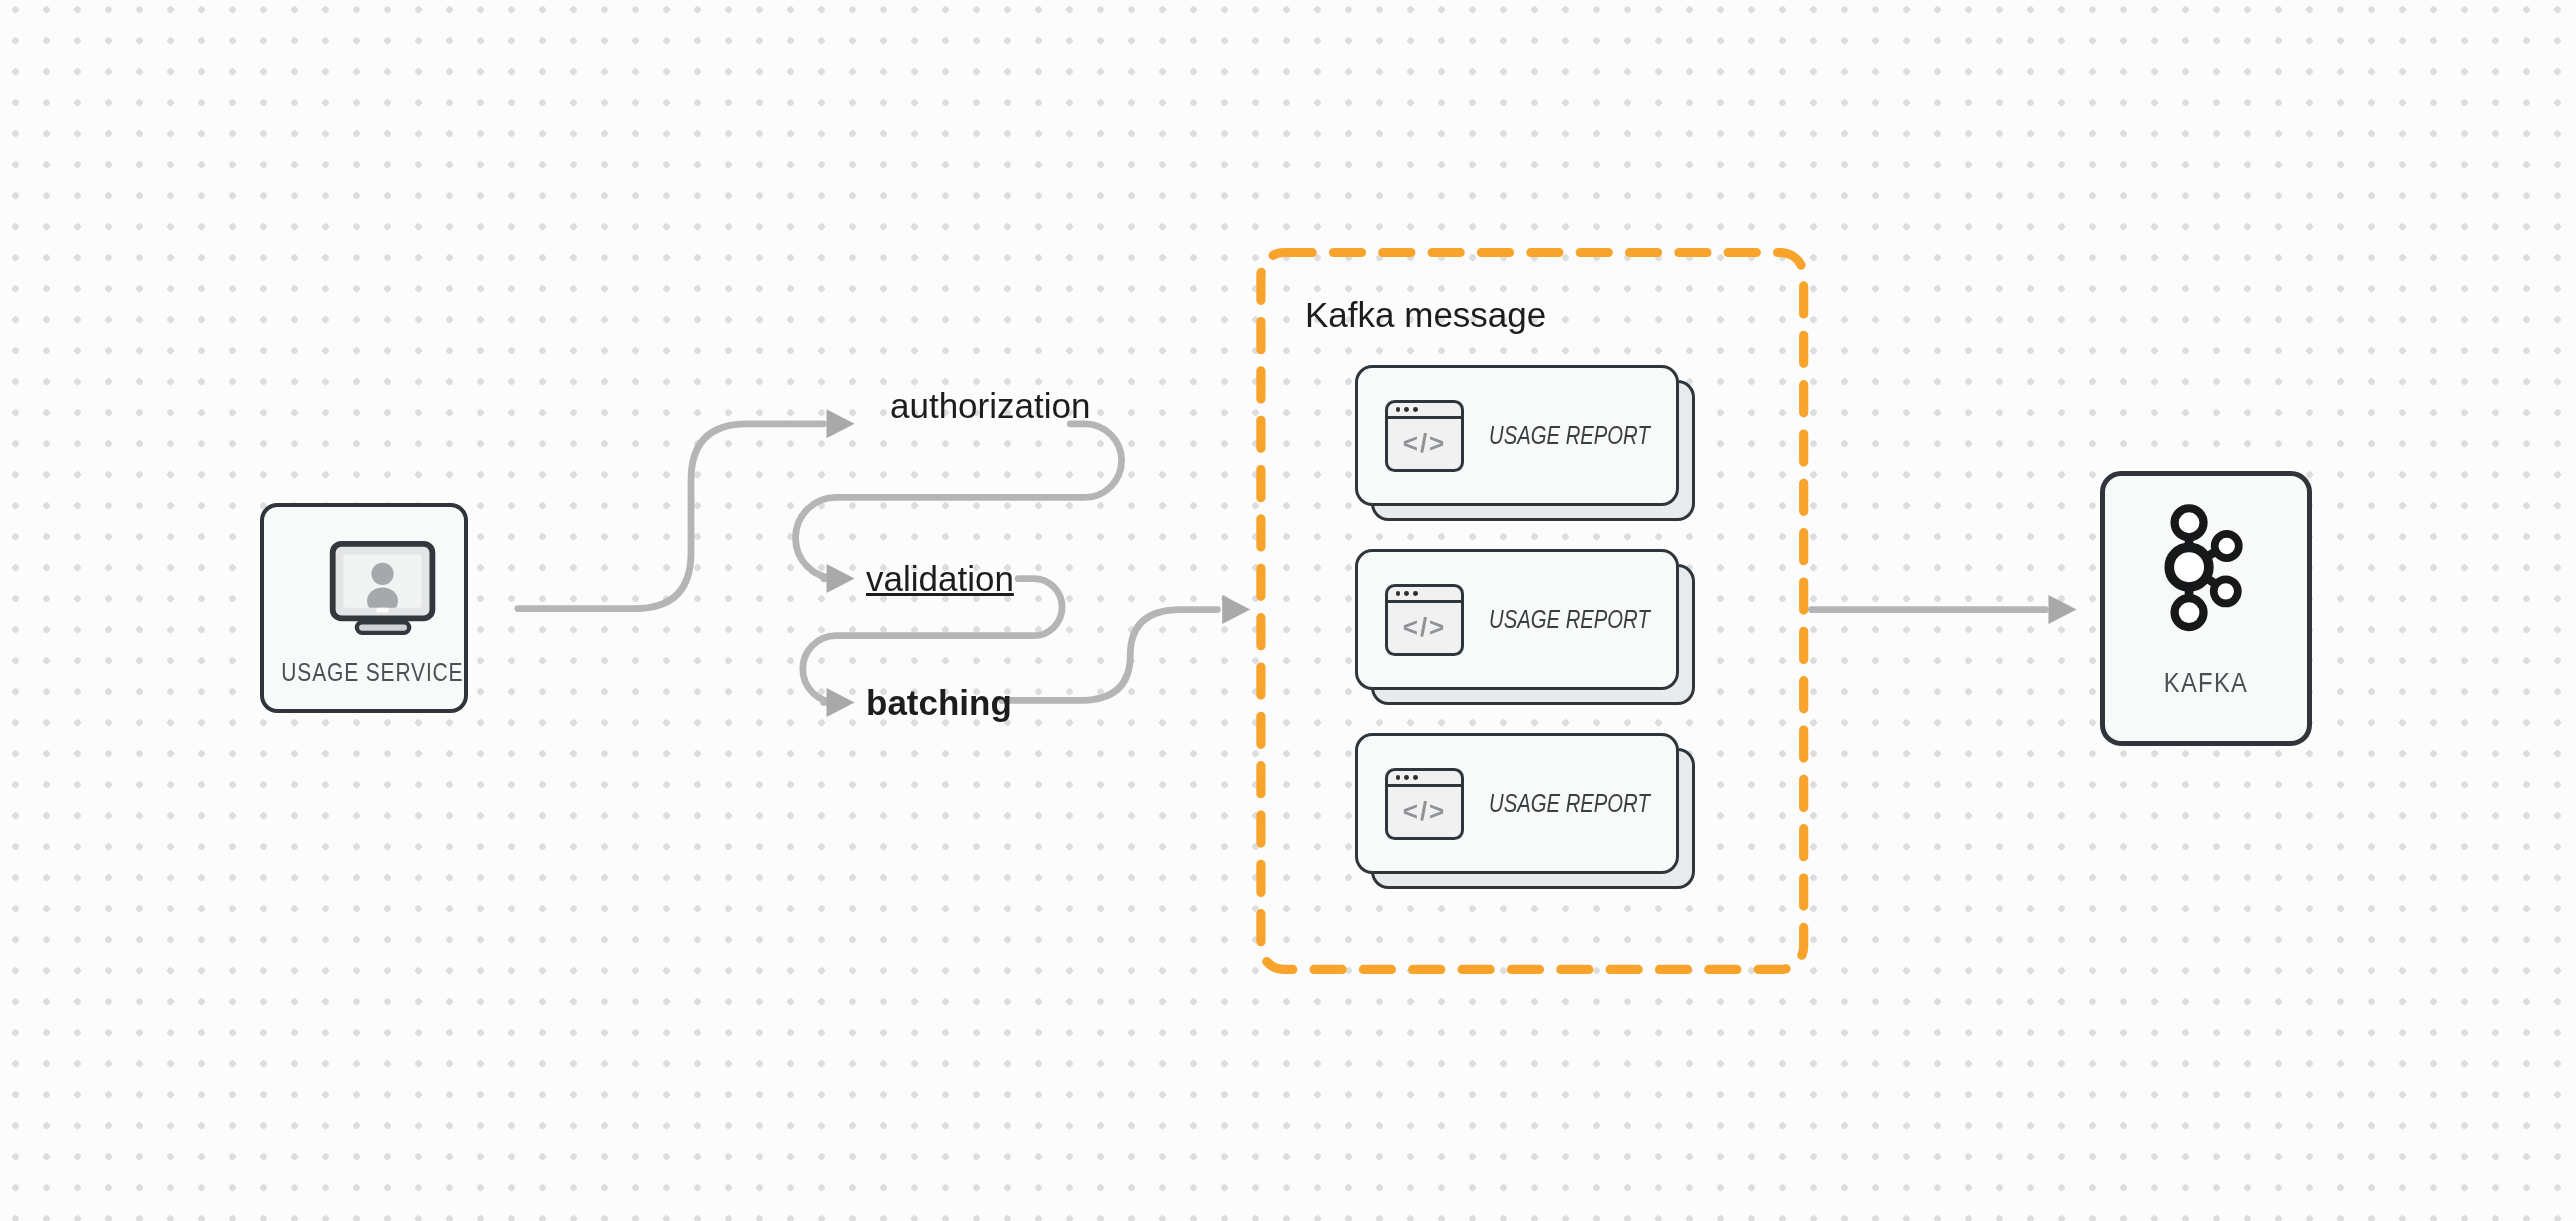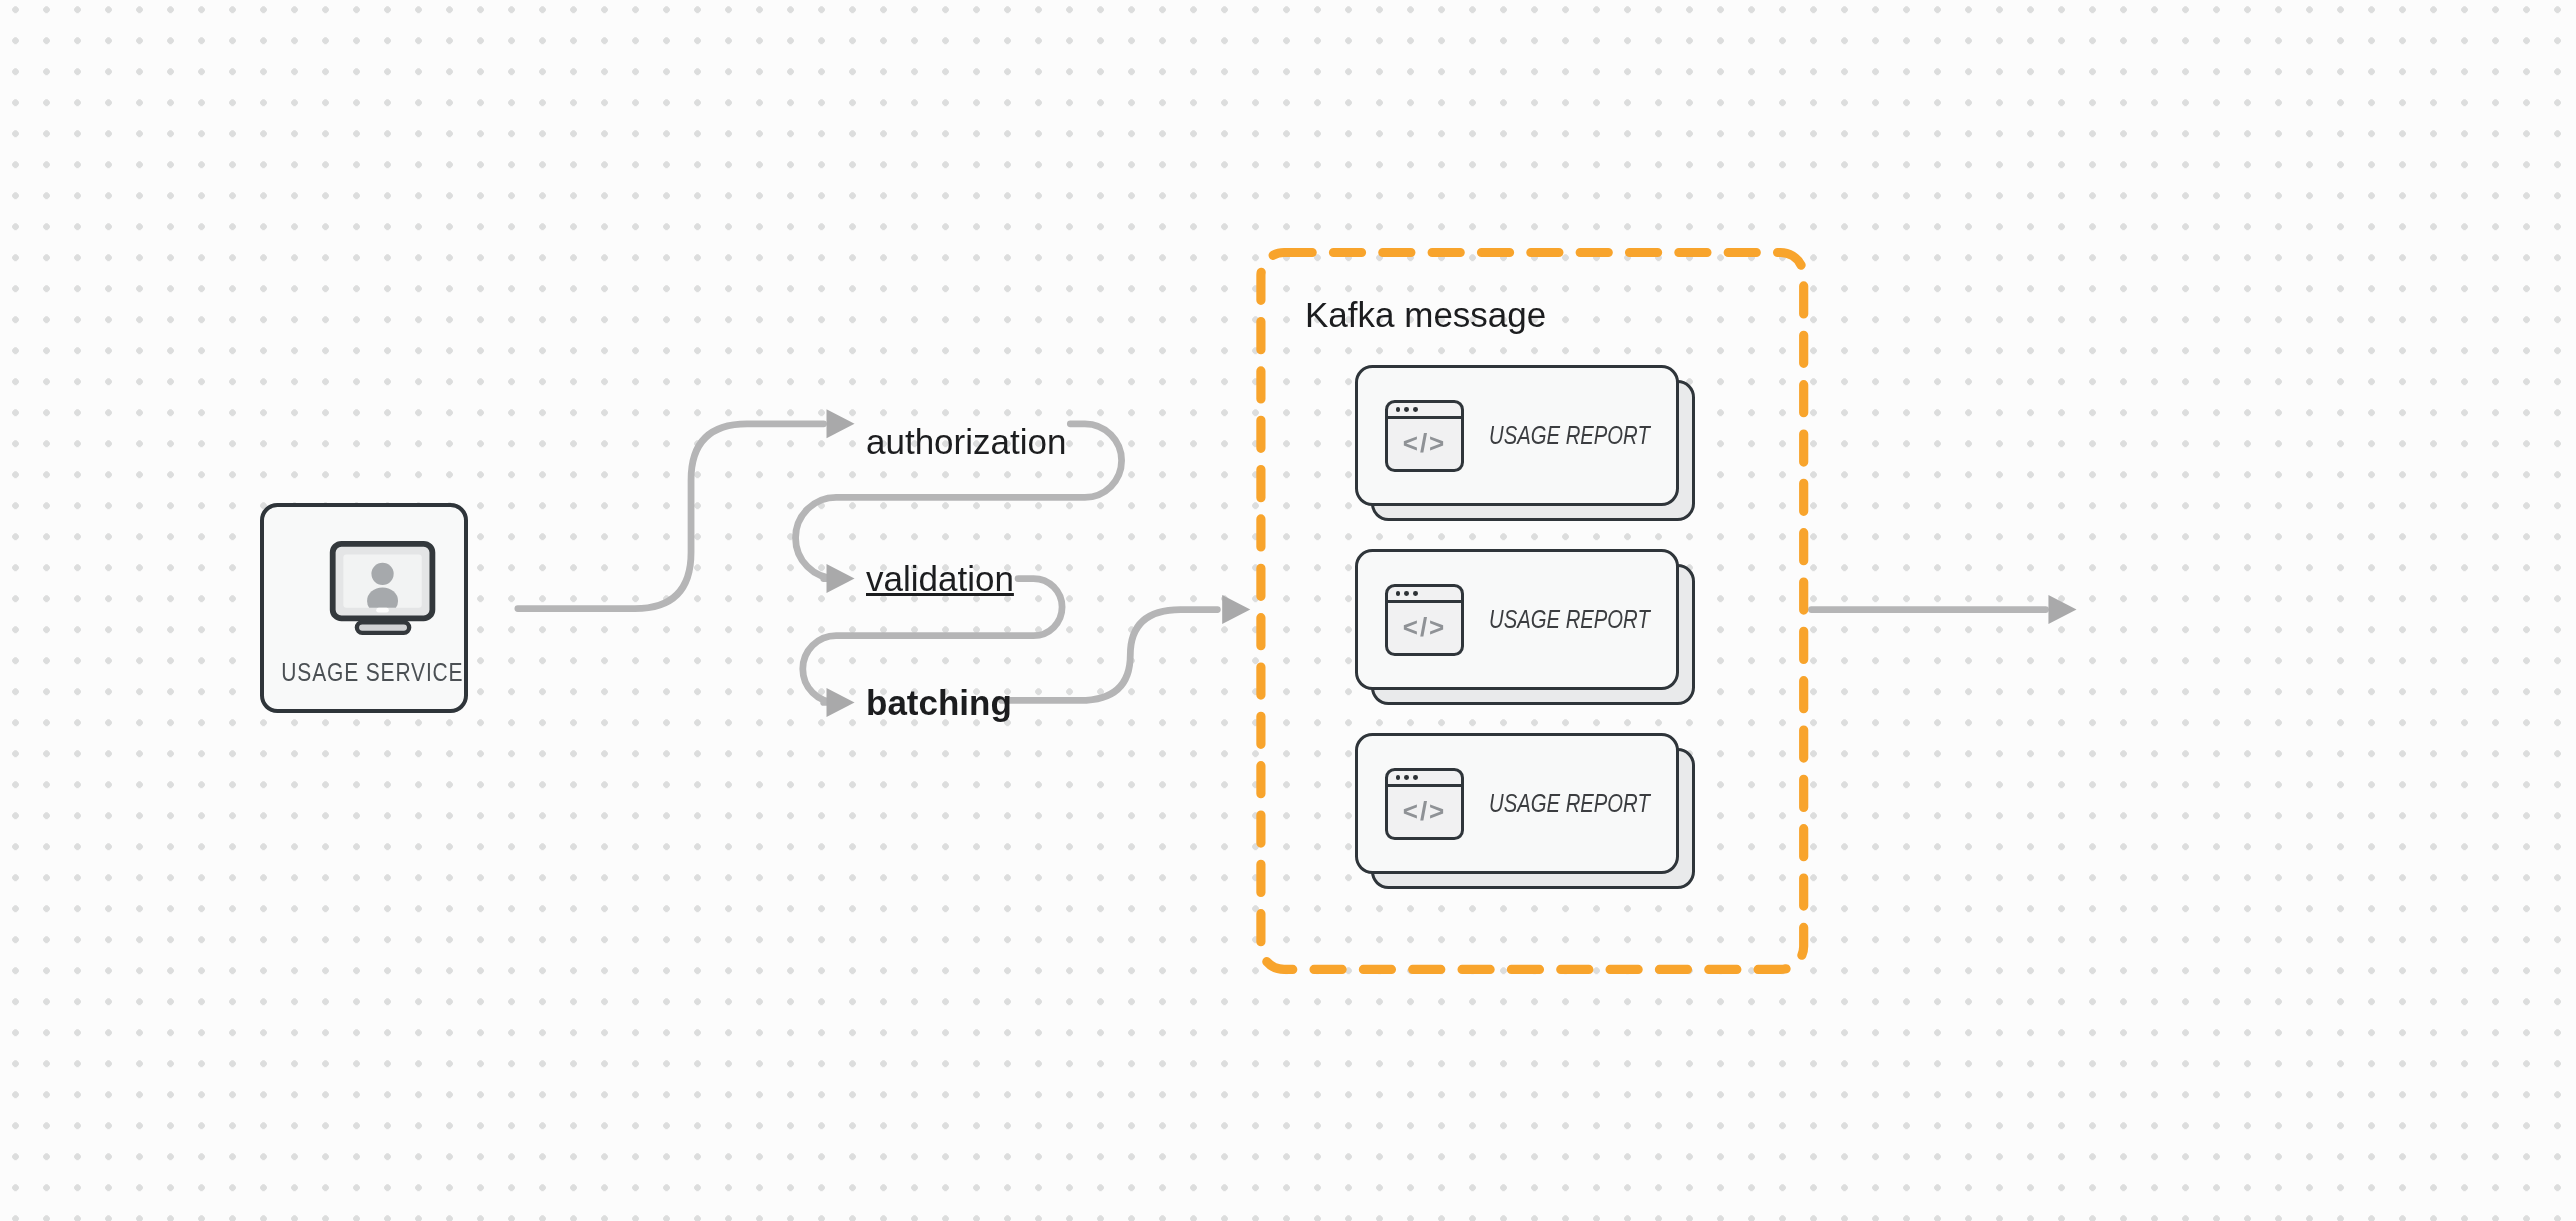--- a/index.html
+++ b/index.html
@@ -118,21 +118,21 @@
         <circle cx="122.5" cy="69" r="11.5"></circle>
         <ellipse cx="122.5" cy="97" rx="16" ry="14"></ellipse>
       </g>
       <rect x="116" y="104" width="13" height="5" rx="2.5" fill="#fdfdfd"></rect>
     </svg>
     <div class="node-label" style="top:151px;">
       <span>USAGE SERVICE</span>
     </div>
   </div>
 
-  <div class="flow-label" style="top:420px;">authorization</div>
+  <div class="flow-label" style="top:384px;margin-left:24px;">authorization</div>
   <div class="flow-label" style="top:557px;text-decoration:underline;">validation</div>
   <div class="flow-label" style="top:681px;font-weight:bold;">batching</div>
 
   <div class="group-title">Kafka message</div>
 
   <div class="card-stack" style="top:365px;">
     <div class="card-shadow"></div>
     <div class="card">
       <div class="browser-icon">
         <div class="bar">
@@ -175,15 +175,34 @@
             <span class="dot"></span>
           </div>
         <div class="body">
             <span>&lt;/&gt;</span>
           </div>
       </div>
       <span class="report-label">USAGE REPORT</span>
     </div>
   </div>
 
+  <div class="node" style="left:2100px;top:471px;width:212px;height:275px;border-width:5.8px;border-radius:21px;">
+    <svg width="200" height="194" viewBox="0 0 207 200" style="position:absolute;left:0;top:0;">
+      <g stroke="var(--c-kafka-logo)" stroke-width="9" fill="none">
+        <line x1="87" y1="48" x2="87" y2="141"></line>
+        <line x1="91" y1="92" x2="124" y2="72"></line>
+        <line x1="91" y1="96" x2="123" y2="117"></line>
+      </g>
+      <g stroke="var(--c-kafka-logo)" fill="#ffffff">
+        <circle cx="87" cy="48" r="15" stroke-width="8.5"></circle>
+        <circle cx="87" cy="94" r="20.5" stroke-width="10"></circle>
+        <circle cx="87" cy="141" r="15" stroke-width="8.5"></circle>
+        <circle cx="126" cy="72" r="12.5" stroke-width="8"></circle>
+        <circle cx="125" cy="119" r="12.5" stroke-width="8"></circle>
+      </g>
+    </svg>
+    <div class="node-label" style="top:192px;font-size:27px;letter-spacing:1.5px;">
+      <span style="transform:scaleX(.88);">KAFKA</span>
+    </div>
+  </div>
 
 </div>
 
 
 </body></html>

